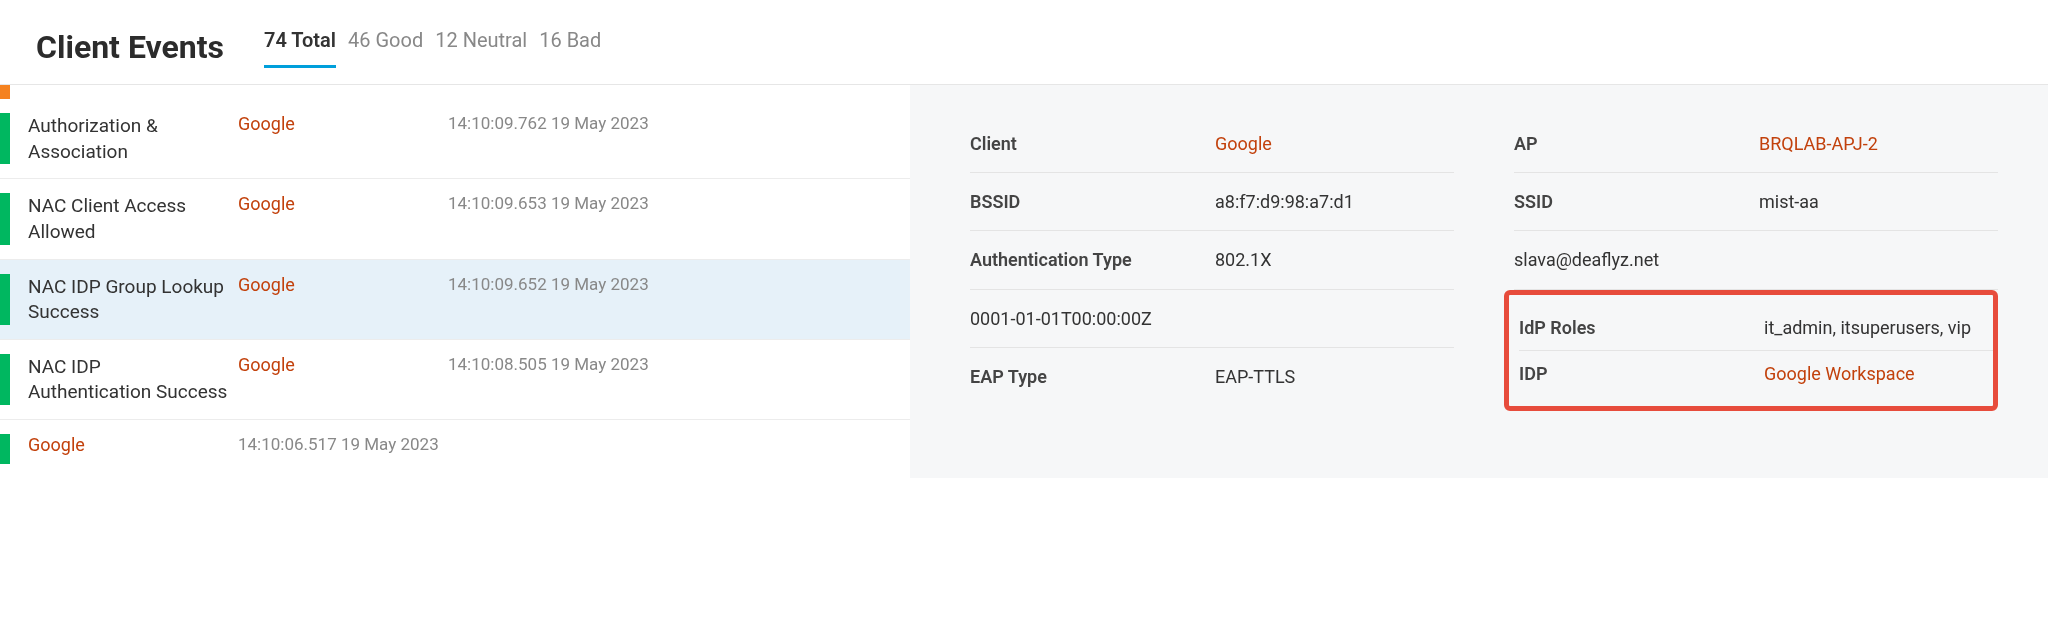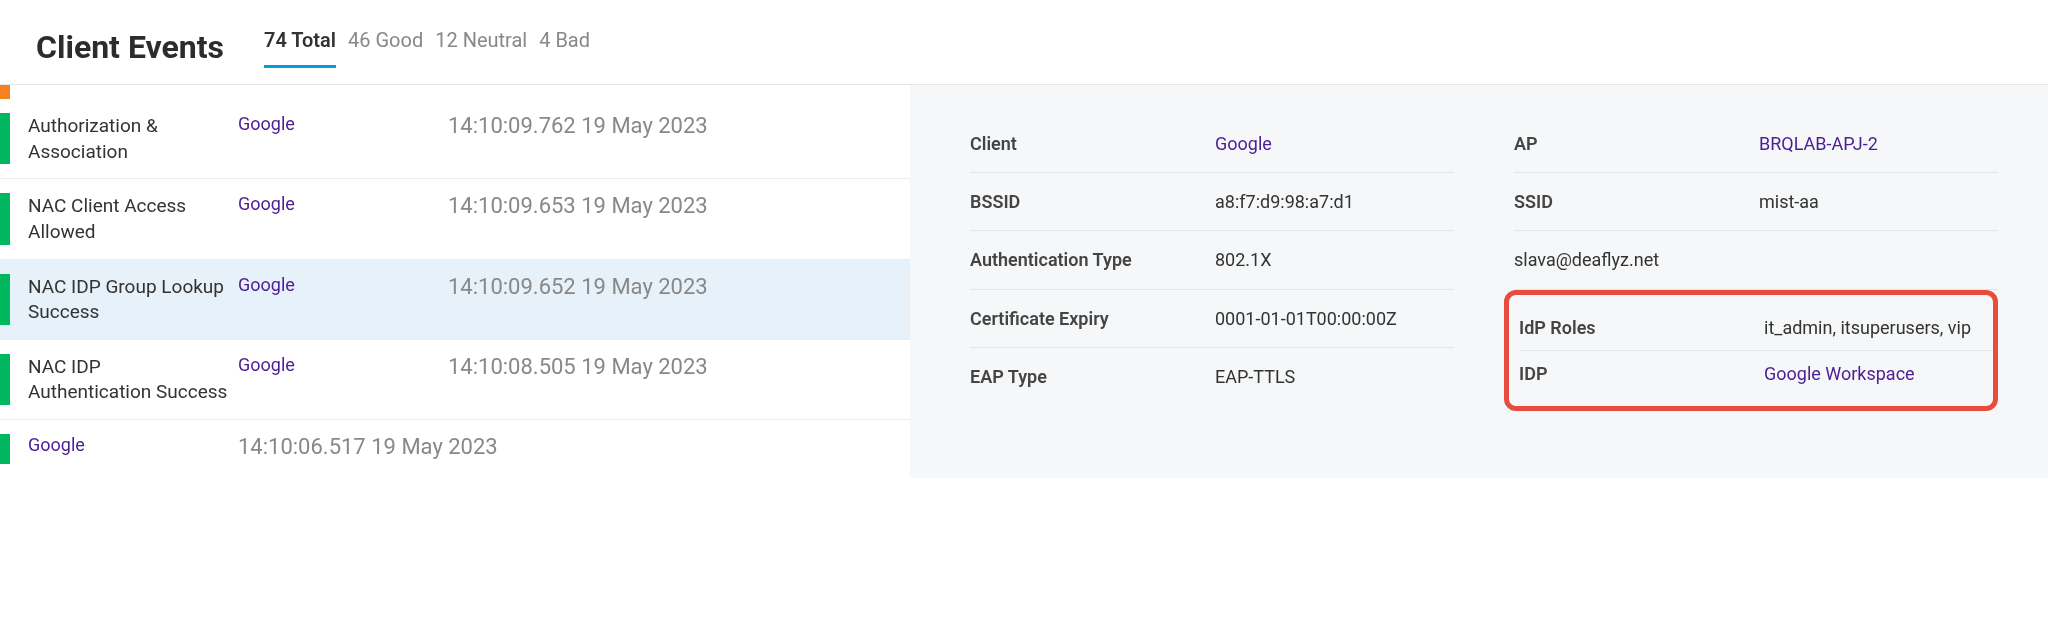--- a/index.html
+++ b/index.html
@@ -78,26 +78,26 @@
     font-size: 19px;
     color: #333;
     line-height: 1.35;
     padding-right: 10px;
   }
   .event-link {
     width: 210px;
     font-size: 18px;
   }
   .link {
-    color: #4c1d95;
+    color: #c2410c;
     cursor: pointer;
     margin-top: 20px;
   }
   .event-time {
-    font-size: 22px;
+    font-size: 17px;
     color: #888;
   }
   .partial-row {
     height: 14px;
     display: flex;
   }
   .partial-row .event-bar { margin-right: 0; }
   .details-grid {
     display: flex;
     gap: 60px;
@@ -118,36 +118,36 @@
     font-weight: 600;
     color: #444;
   }
   .kv-val {
     flex: 1;
     color: #333;
     line-height: 1.4;
   }
   .highlight {
     border: 5px solid #e74c3c;
-    border-radius: 12px;
+    border-radius: 6px;
     padding: 10px 0 10px 10px;
     margin-left: -10px;
   }
   .highlight .kv-row { padding: 10px 0; }
 </style>
 </head>
 <body>
 
 <div class="header">
   <div class="title">Client Events</div>
   <div class="tabs">
     <div class="tab active">74 Total</div>
     <div class="tab">46 Good</div>
     <div class="tab">12 Neutral</div>
-    <div class="tab">4 Bad</div>
+    <div class="tab">16 Bad</div>
   </div>
 </div>
 
 <div class="content">
 
   <div class="events-col">
 
     <div class="partial-row">
       <div class="event-bar bar-orange"></div>
     </div>
@@ -198,21 +198,20 @@
         </div>
         <div class="kv-row">
           <div class="kv-key">BSSID</div>
           <div class="kv-val">a8:f7:d9:98:a7:d1</div>
         </div>
         <div class="kv-row">
           <div class="kv-key">Authentication Type</div>
           <div class="kv-val">802.1X</div>
         </div>
         <div class="kv-row">
-          <div class="kv-key">Certificate Expiry</div>
           <div class="kv-val">0001-01-01T00:00:00Z</div>
         </div>
         <div class="kv-row">
           <div class="kv-key">EAP Type</div>
           <div class="kv-val">EAP-TTLS</div>
         </div>
       </div>
 
       <div class="detail-col">
         <div class="kv-row">

